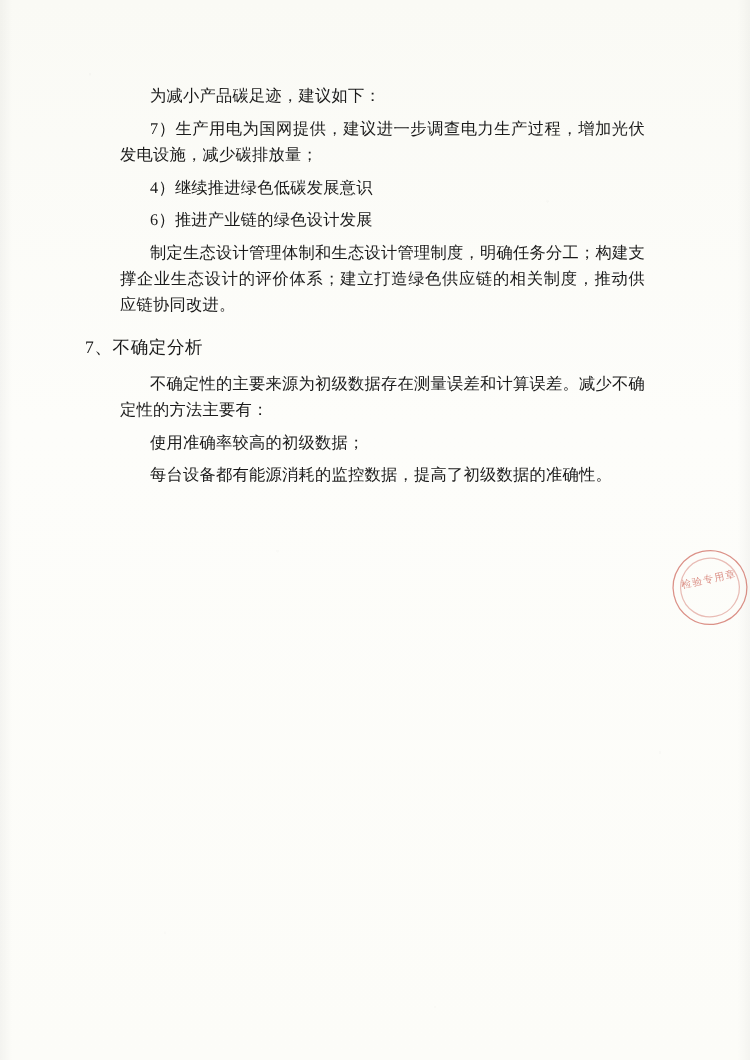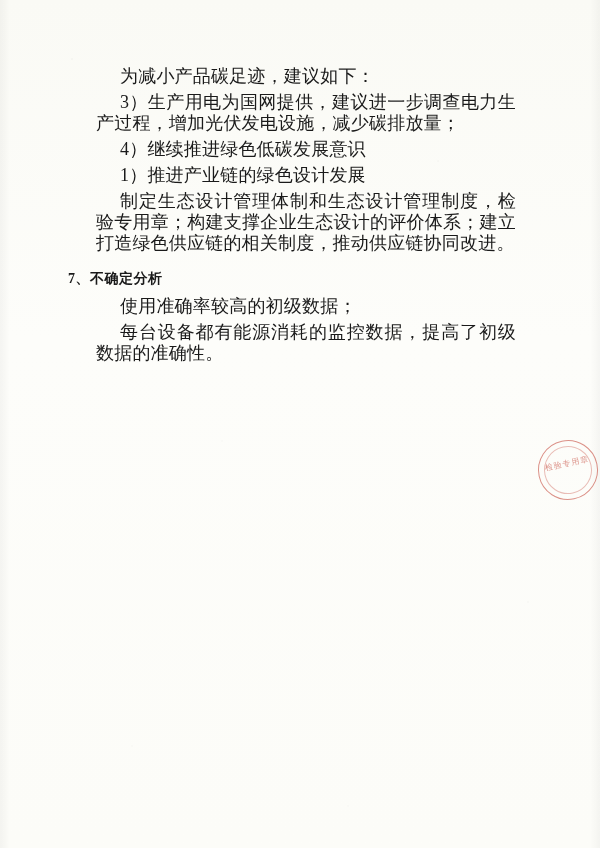--- a/index.html
+++ b/index.html
@@ -35,31 +35,31 @@
       radial-gradient(circle at 58% 95%, rgba(0,0,0,0.012) 0 1px, transparent 1.2px);
   }
   .content {
     position: absolute;
     left: 96px;
     top: 66px;
     width: 420px;
   }
   p {
     margin: 0 0 6px 0;
-    font-size: 18px;
+    font-size: 13px;
     line-height: 21px;
     text-align: justify;
     letter-spacing: 0.2px;
   }
   .indent {
     text-indent: 24px;
   }
   .heading {
     font-size: 14px;
-    font-weight: bold;
+    font-weight: normal;
     line-height: 22px;
     margin: 14px 0 6px -28px;
     letter-spacing: 0.5px;
   }
   .block {
     margin-bottom: 5px;
   }
 
   
   .seal {
@@ -124,34 +124,35 @@
 
 <div class="page">
   <div class="scan-noise"></div>
   <div class="edge-shadow"></div>
   <div class="edge-shadow-r"></div>
 
   <div class="content">
 
     <p class="indent block">为减小产品碳足迹，建议如下：</p>
 
-    <p class="indent block">3）生产用电为国网提供，建议进一步调查电力生产过程，增加光伏发电设施，减少碳排放量；</p>
+    <p class="indent block">7）生产用电为国网提供，建议进一步调查电力生产过程，增加光伏发电设施，减少碳排放量；</p>
 
 
 
 
     <p class="indent block">4）继续推进绿色低碳发展意识</p>
 
 
-    <p class="indent block">1）推进产业链的绿色设计发展</p>
+    <p class="indent block">6）推进产业链的绿色设计发展</p>
 
-    <p class="indent block">制定生态设计管理体制和生态设计管理制度，检验专用章；构建支撑企业生态设计的评价体系；建立打造绿色供应链的相关制度，推动供应链协同改进。</p>
+    <p class="indent block">制定生态设计管理体制和生态设计管理制度，明确任务分工；构建支撑企业生态设计的评价体系；建立打造绿色供应链的相关制度，推动供应链协同改进。</p>
 
     <h2 class="heading">7、不确定分析</h2>
 
+    <p class="indent block">不确定性的主要来源为初级数据存在测量误差和计算误差。减少不确定性的方法主要有：</p>
 
     <p class="indent block">使用准确率较高的初级数据；</p>
 
     <p class="indent block">每台设备都有能源消耗的监控数据，提高了初级数据的准确性。</p>
 
   </div>
 
   <div class="seal">
     <div class="ring"></div>
     <div class="ring2"></div>

